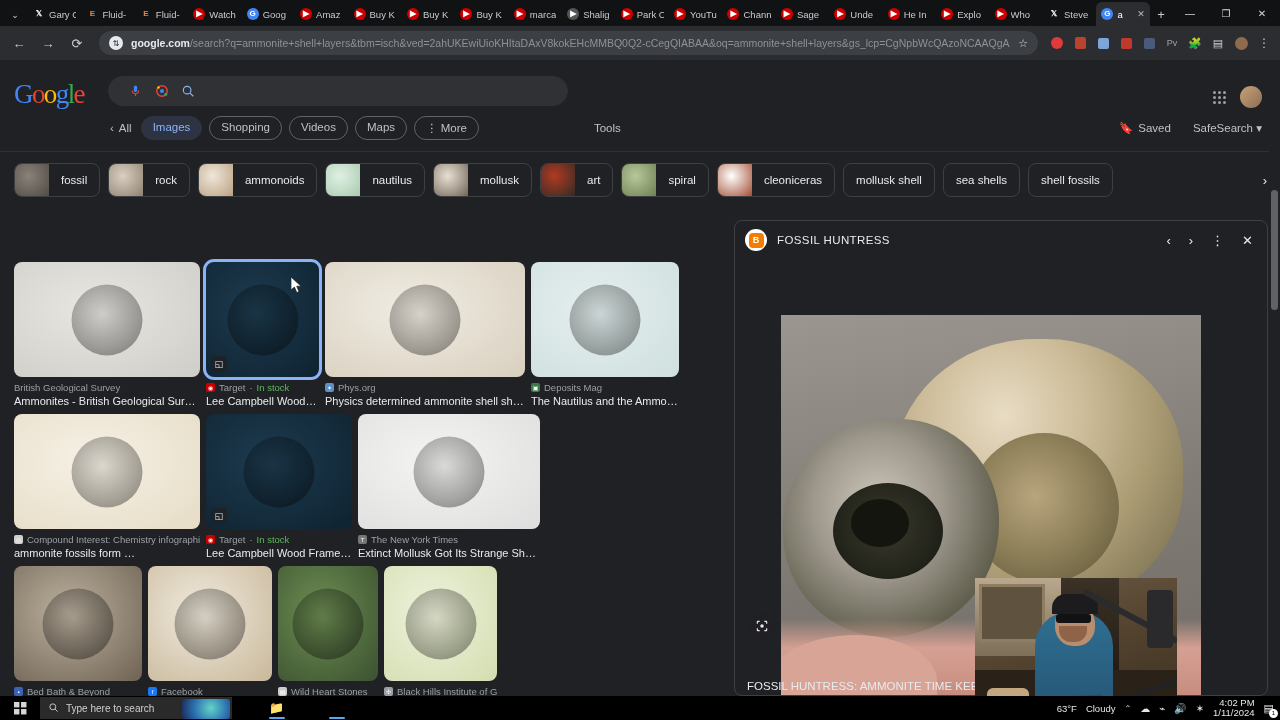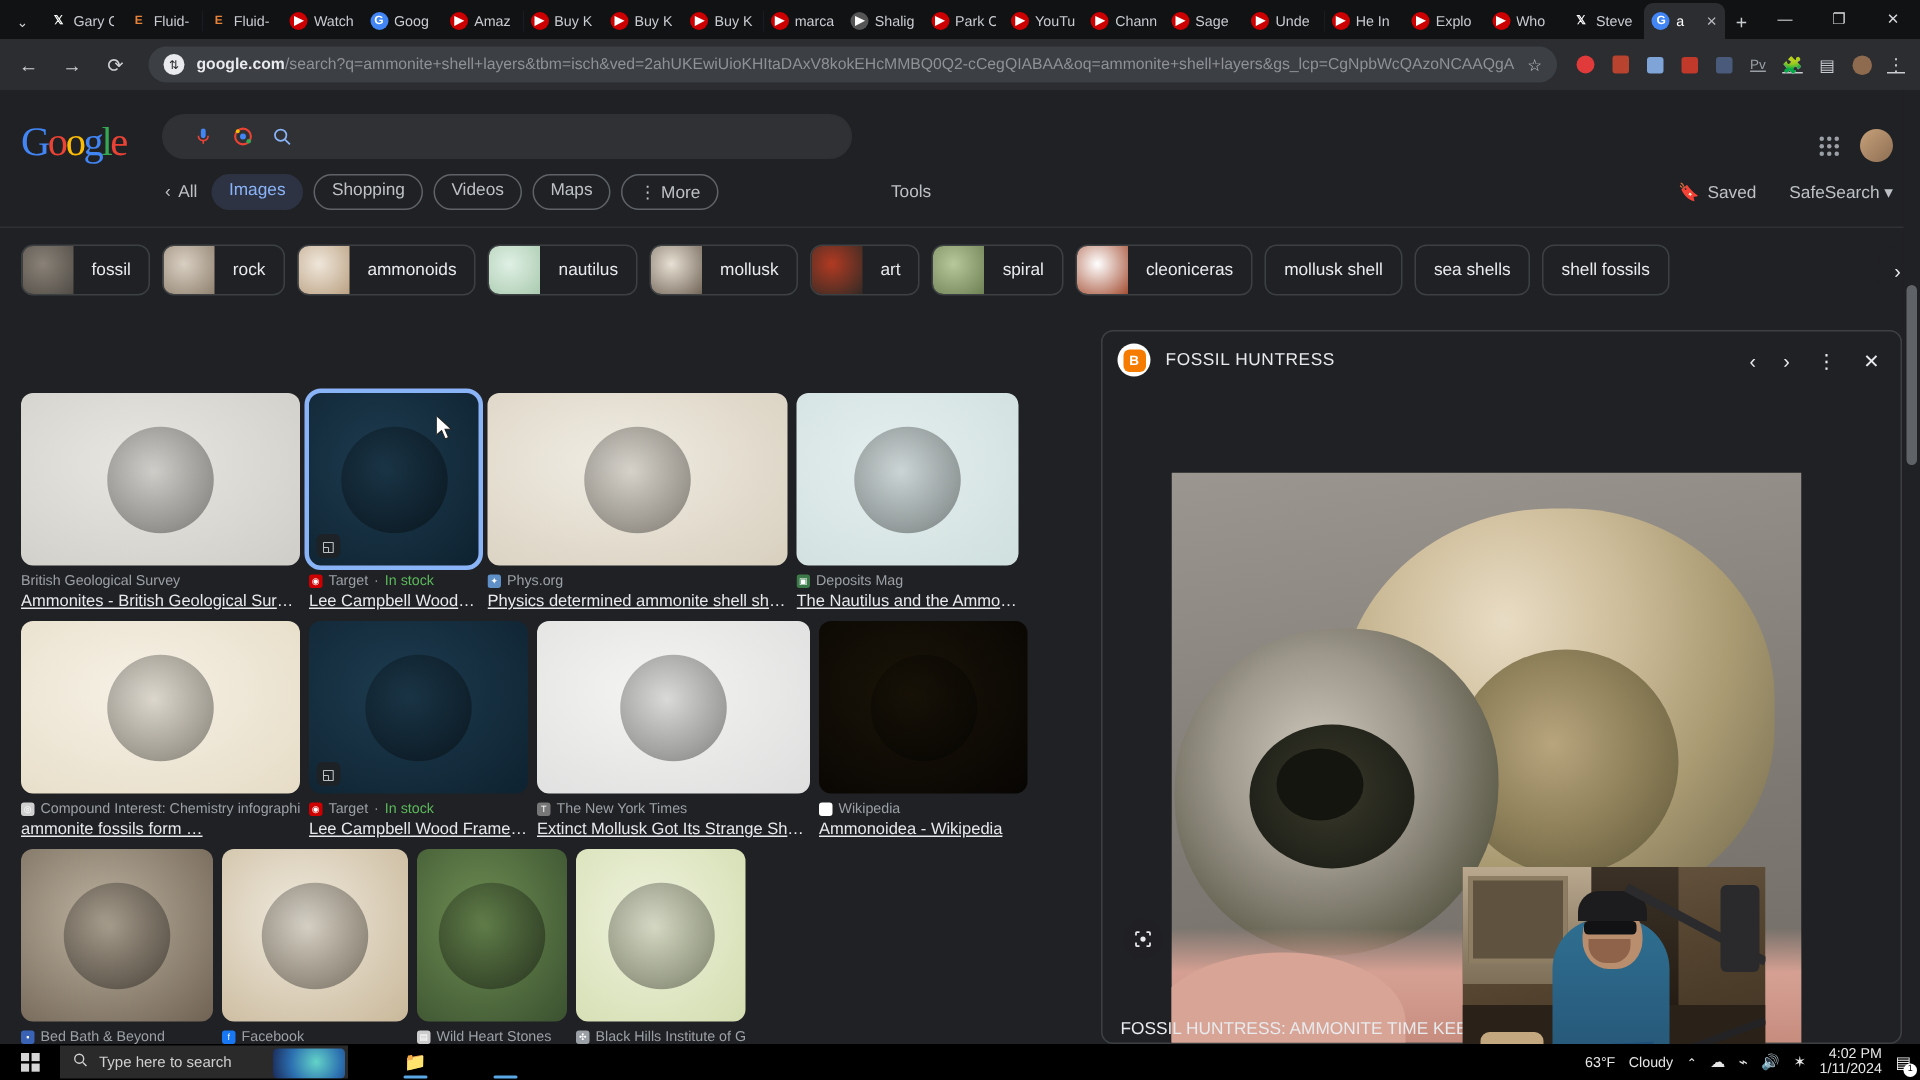--- a/index.html
+++ b/index.html
@@ -65,21 +65,21 @@
   .ombadge {
     width: 14px; height: 14px; border-radius: 50%; background: #e8eaed;
     color: #202124; font-size: 8px; display: flex; align-items: center;
     justify-content: center; flex: 0 0 14px;
   }
   .url { font-size: 10.5px; color: #8e9196; white-space: nowrap; overflow: hidden;
     min-width: 0; flex: 1; }
   .url b { color: #e8eaed; font-weight: bold; }
   .omstar { color: #c9ccd1; font-size: 11px; flex: 0 0 auto; }
   .extbtn { width: 20px; height: 20px; display: flex; align-items: center;
-    justify-content: center; font-size: 10px; color: #c9ccd1; flex: 0 0 auto; text-decoration: underline; }
+    justify-content: center; font-size: 10px; color: #c9ccd1; flex: 0 0 auto; }
 
   
   .page {
     position: absolute; left: 0; top: 60px; width: 1280px; height: 636px;
     background: #202124; overflow: hidden;
   }
   .g-header { display: flex; align-items: center; padding: 14px 0 0 14px; }
   .g-logo {
     font-size: 27px; letter-spacing: -1.6px; line-height: 1;
     padding-top: 6px; font-family: "Liberation Serif", serif;
@@ -147,21 +147,21 @@
   .rcard { position: relative; }
   .rthumb { border-radius: 8px; overflow: hidden; position: relative; }
   .rcard.sel .rthumb { outline: 3px solid #8ab4f8; outline-offset: 0px; border-radius: 8px; }
   .rsrc { display: flex; align-items: center; gap: 4px; font-size: 9.5px;
     color: #9aa0a6; margin-top: 5px; white-space: nowrap; overflow: hidden; }
   .rsrc .sdot { width: 9px; height: 9px; border-radius: 2px; flex: 0 0 9px;
     display: flex; align-items: center; justify-content: center;
     font-size: 6px; color: #fff; line-height: 1; }
   .rsrc .instock { color: #5cb85c; }
   .rtitle { font-size: 11px; color: #e8eaed; margin-top: 2px;
-    white-space: nowrap; overflow: hidden; text-overflow: ellipsis; text-decoration: underline; }
+    white-space: nowrap; overflow: hidden; text-overflow: ellipsis; }
 
   .badge-ar {
     position: absolute; left: 5px; bottom: 5px; width: 16px; height: 16px;
     background: rgba(32,33,36,.85); border-radius: 4px; color: #e8eaed;
     font-size: 9px; display: flex; align-items: center; justify-content: center;
   }
   .cursor {
     position: absolute; width: 12px; height: 17px; z-index: 50;
   }
 
@@ -548,30 +548,20 @@
         </div>
         <div class="rcard" style="width: 182px;">
           <div class="rthumb" style="width: 182px; height: 115px; background: radial-gradient(at 42% 40%, rgb(244, 244, 242) 0%, rgb(222, 222, 222) 100%);">
             <div style="position: absolute; left: 50%; top: 50%; transform: translate(-50%, -50%); width: 71px; height: 71px; border-radius: 50%; background: radial-gradient(circle at 44% 42%, rgba(0, 0, 0, 0.1) 0%, rgba(0, 0, 0, 0.3) 60%, rgba(0, 0, 0, 0.45) 100%);"></div>
           </div>
           <div class="rsrc">
             <span class="sdot" style="background: rgb(119, 119, 119);">T</span>
             <span>The New York Times</span>
           </div>
           <div class="rtitle" style="width: 182px;">Extinct Mollusk Got Its Strange Shell …</div>
-        </div>
-        <div class="rcard" style="width: 139px;">
-          <div class="rthumb" style="width: 139px; height: 115px; background: radial-gradient(at 42% 40%, rgb(26, 20, 8) 0%, rgb(7, 5, 3) 100%);">
-            <div style="position: absolute; left: 50%; top: 50%; transform: translate(-50%, -50%); width: 71px; height: 71px; border-radius: 50%; background: radial-gradient(circle at 44% 42%, rgba(0, 0, 0, 0.1) 0%, rgba(0, 0, 0, 0.3) 60%, rgba(0, 0, 0, 0.45) 100%);"></div>
-          </div>
-          <div class="rsrc">
-            <span class="sdot" style="background: rgb(255, 255, 255);">W</span>
-            <span>Wikipedia</span>
-          </div>
-          <div class="rtitle" style="width: 139px;">Ammonoidea - Wikipedia</div>
         </div>
       </div>
       <div class="rrow">
         <div class="rcard" style="width: 128px;">
           <div class="rthumb" style="width: 128px; height: 115px; background: radial-gradient(at 42% 40%, rgb(188, 177, 159) 0%, rgb(111, 98, 83) 100%);">
             <div style="position: absolute; left: 50%; top: 50%; transform: translate(-50%, -50%); width: 71px; height: 71px; border-radius: 50%; background: radial-gradient(circle at 44% 42%, rgba(0, 0, 0, 0.1) 0%, rgba(0, 0, 0, 0.3) 60%, rgba(0, 0, 0, 0.45) 100%);"></div>
           </div>
           <div class="rsrc">
             <span class="sdot" style="background: rgb(59, 99, 181);">▪</span>
             <span>Bed Bath &amp; Beyond</span>

